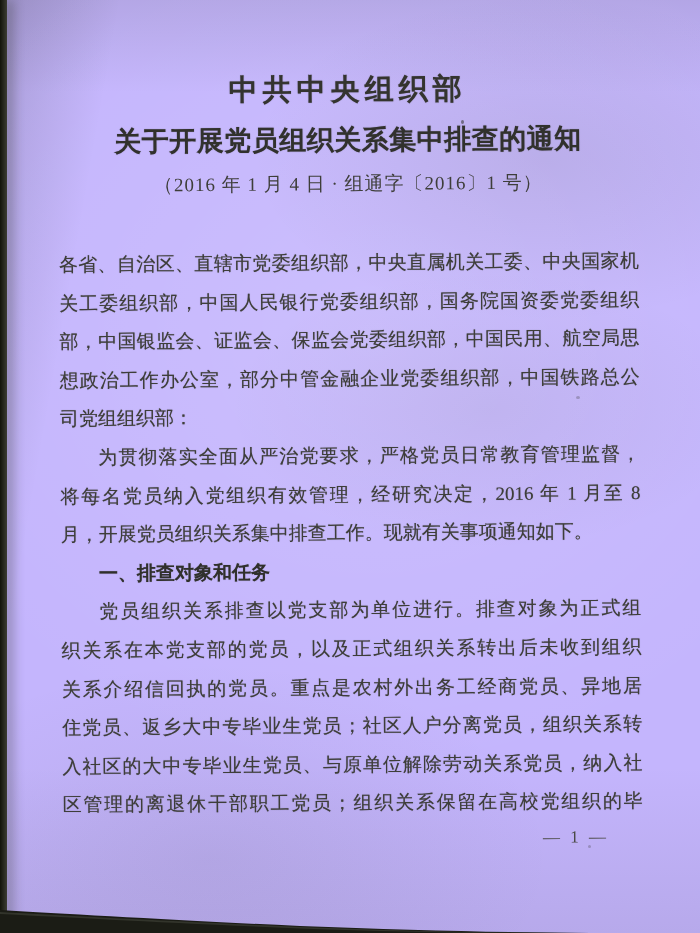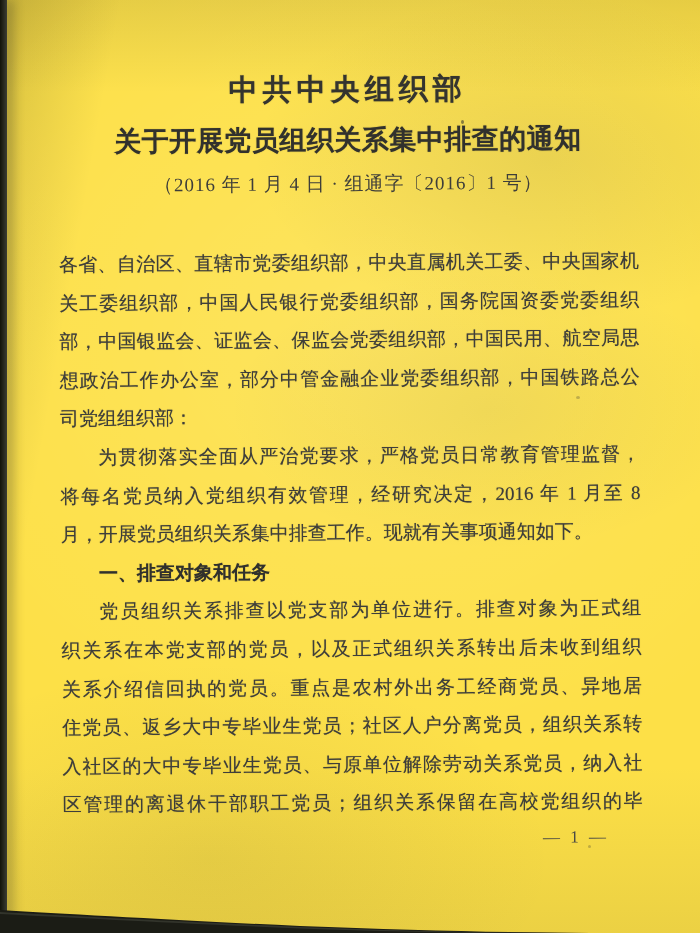--- a/index.html
+++ b/index.html
@@ -3,21 +3,21 @@
 <meta charset="utf-8">
 <style>
   html,body { margin:0; padding:0; }
   body {
     width:700px; height:933px; overflow:hidden;
     background:#15160f;
     font-family:"Liberation Serif","DejaVu Serif",serif;
   }
   .photo {
     position:relative; width:700px; height:933px;
-    background:#fde047;
+    background:#c4b5fd;
   }
   
   .texture {
     position:absolute; inset:0; pointer-events:none;
     background:
       radial-gradient(ellipse 120% 80% at 53% 36%, rgba(255,255,255,0.13), rgba(255,255,255,0) 60%),
       linear-gradient(100deg, rgba(20,22,14,0.16), rgba(20,22,14,0) 14%),
       linear-gradient(to bottom, rgba(30,30,24,0.10), rgba(30,30,24,0) 10%, rgba(30,30,24,0) 82%, rgba(30,30,24,0.08) 100%),
       radial-gradient(ellipse 60% 25% at 78% 17%, rgba(60,62,54,0.10), rgba(60,62,54,0) 70%),
       radial-gradient(ellipse 50% 20% at 70% 44%, rgba(60,62,54,0.07), rgba(60,62,54,0) 75%),

